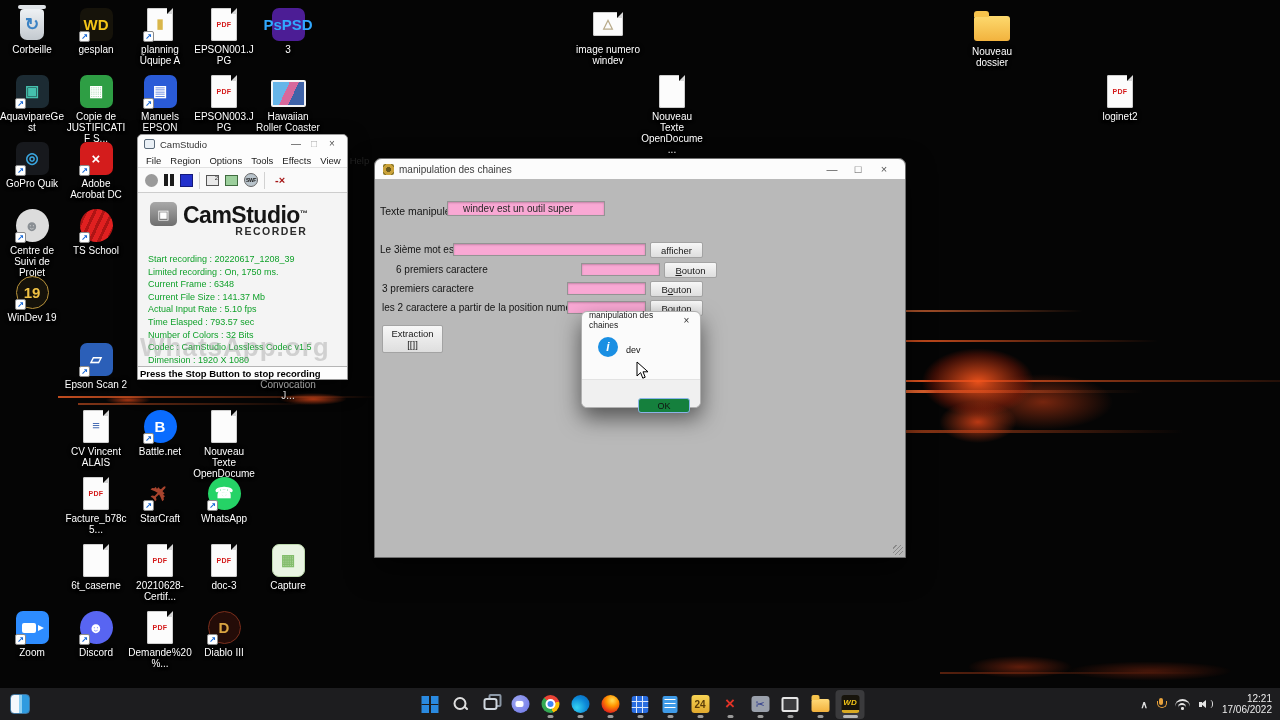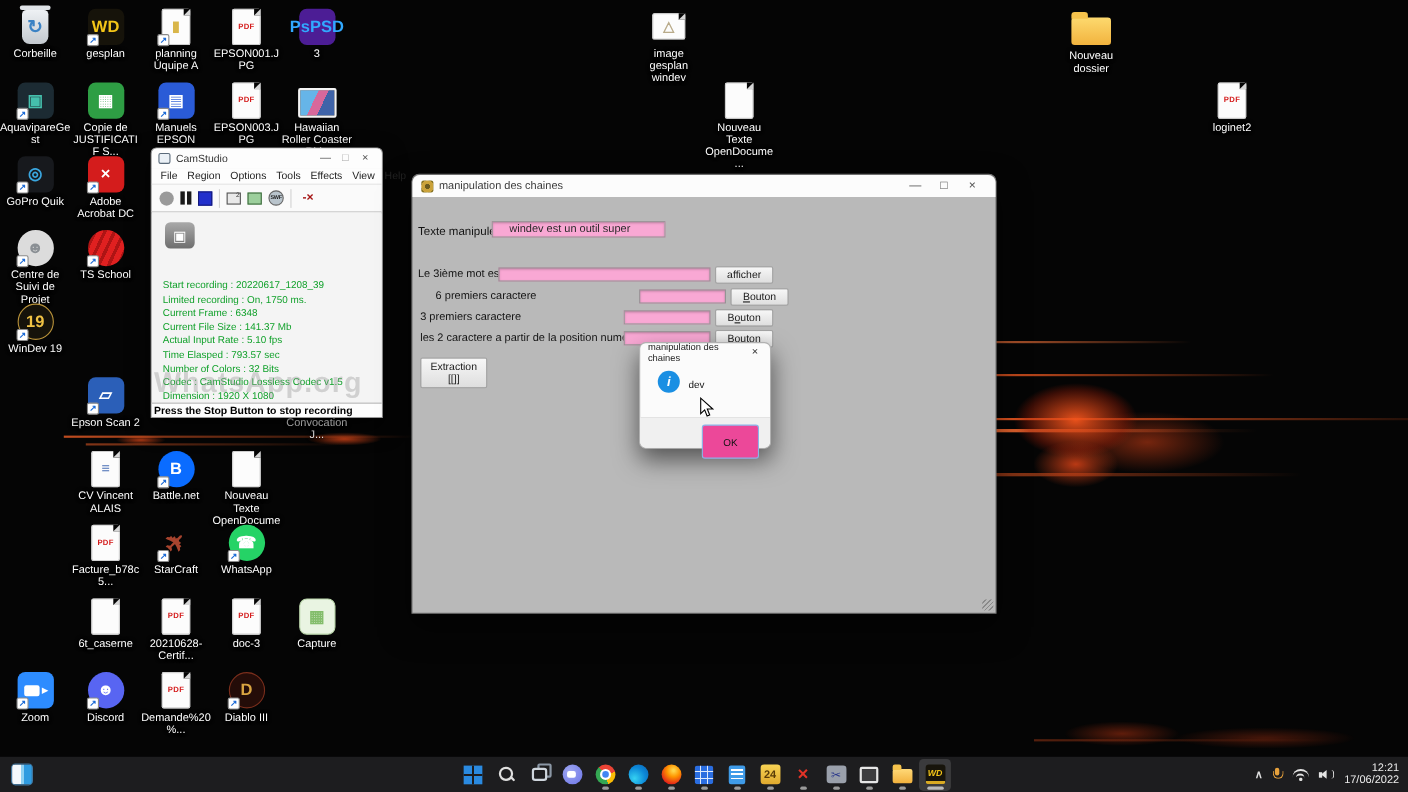--- a/index.html
+++ b/index.html
@@ -131,21 +131,21 @@
   #dialog{position:absolute;left:581px;top:311px;width:120px;height:97px;z-index:40;background:#fbfbfb;
           border:1px solid #b0b0b0;border-radius:6px;box-shadow:0 10px 22px rgba(0,0,0,.55);}
   .dg-title{height:16px;display:flex;align-items:center;padding:0 7px;color:#1a1a1a;font-size:8.5px;}
   .dg-x{margin-left:auto;font-size:10px;color:#333;width:14px;text-align:center;}
   .dg-body{position:relative;height:52px;}
   .dg-ico{position:absolute;left:16px;top:9px;width:20px;height:20px;border-radius:50%;background:#1a8fe3;
           color:#fff;font-size:12px;font-style:italic;font-weight:bold;display:flex;align-items:center;justify-content:center;}
   .dg-msg{position:absolute;left:44px;top:17px;font-size:9px;color:#111;}
   .dg-footer{position:absolute;left:0;right:0;bottom:0;height:28px;background:#f0f0f0;border-top:1px solid #e3e3e3;
              border-radius:0 0 6px 6px;}
-  .dg-ok{position:absolute;right:10px;top:6px;width:52px;height:31px;background:#ec4899;border:1px solid #8ab4e8;
+  .dg-ok{position:absolute;right:10px;top:18px;width:52px;height:15px;background:#15803d;border:1px solid #8ab4e8;
          border-radius:3px;font-size:9px;display:flex;align-items:center;justify-content:center;color:#111;}
 
   
   #taskbar{position:absolute;left:0;bottom:0;width:1280px;height:32px;background:#1d1d1f;z-index:50;}
   .tb-widgets{position:absolute;left:10px;top:6px;width:20px;height:20px;border-radius:4px;border:1px solid #3f759e;
               background:linear-gradient(to right,#f4f8fc 0 46%,#8ed0f2 46% 60%,#2f9be0 60%);}
   .tb-center{position:absolute;left:50%;top:1px;transform:translateX(-50%);display:flex;gap:1px;align-items:center;height:30px;}
   .tbtn{width:29px;height:29px;border-radius:4px;display:flex;align-items:center;justify-content:center;position:relative;}
   .tbtn.active{background:#3a3a3c;}
   .tbtn.run::after{content:"";position:absolute;bottom:1px;left:50%;transform:translateX(-50%);
@@ -459,21 +459,21 @@
           <span class="sc">↗</span>
         </div>
         <div class="dlabel">Diablo III</div>
       </div>
       <div class="dicon small" style="left: 576px; top: 6px;">
         <div class="ic">
           <div class="g page" style="color: rgb(185, 171, 138);">
             <span class="gg">△</span>
           </div>
         </div>
-        <div class="dlabel">image gesplan windev</div>
+        <div class="dlabel">image numero windev</div>
       </div>
       <div class="dicon" style="left: 640px; top: 73px;">
         <div class="ic">
           <div class="g page"></div>
         </div>
         <div class="dlabel">Nouveau Texte OpenDocume...</div>
       </div>
       <div class="dicon" style="left: 960px; top: 8px;">
         <div class="ic">
           <div class="g folder"></div>
@@ -519,20 +519,24 @@
         <span class="t-sep"></span>
         <span class="t-cascade">2</span>
         <span class="t-annot"></span>
         <span class="t-swf">SWF</span>
         <span class="t-sep"></span>
         <span class="t-region">-×</span>
       </div>
     <div class="cs-body">
       <div class="cs-logo">
         <span class="cs-cam">▣</span>
+        <span class="cs-logotext">
+          <span class="cs-name"><span>CamStudio</span><span class="cs-tm">™</span></span>
+          <span class="cs-sub">RECORDER</span>
+        </span>
       </div>
       <div class="cs-stats" id="cs-stats">
           <div>Start recording : 20220617_1208_39</div>
           <div>Limited recording : On, 1750 ms.</div>
           <div>Current Frame : 6348</div>
           <div>Current File Size : 141.37 Mb</div>
           <div>Actual Input Rate : 5.10 fps</div>
           <div>Time Elasped : 793.57 sec</div>
           <div>Number of Colors : 32 Bits</div>
           <div>Codec : CamStudio Lossless Codec v1.5</div>

